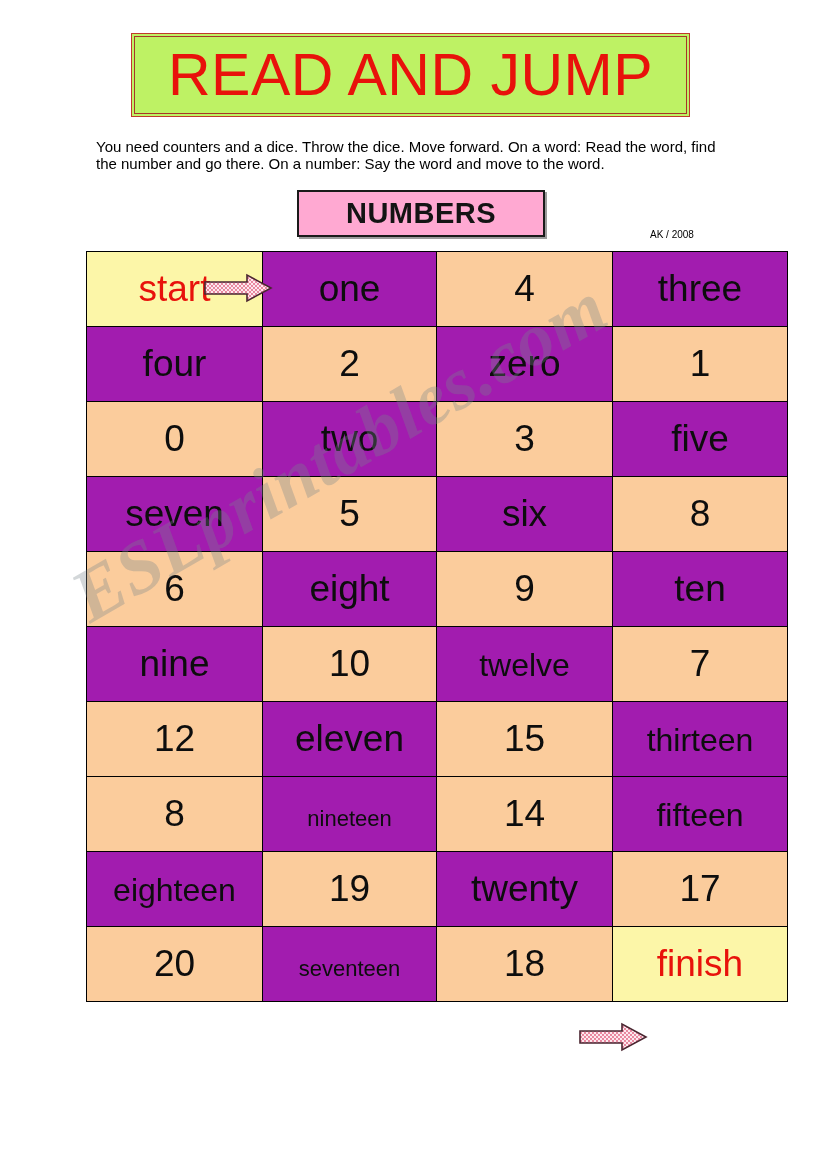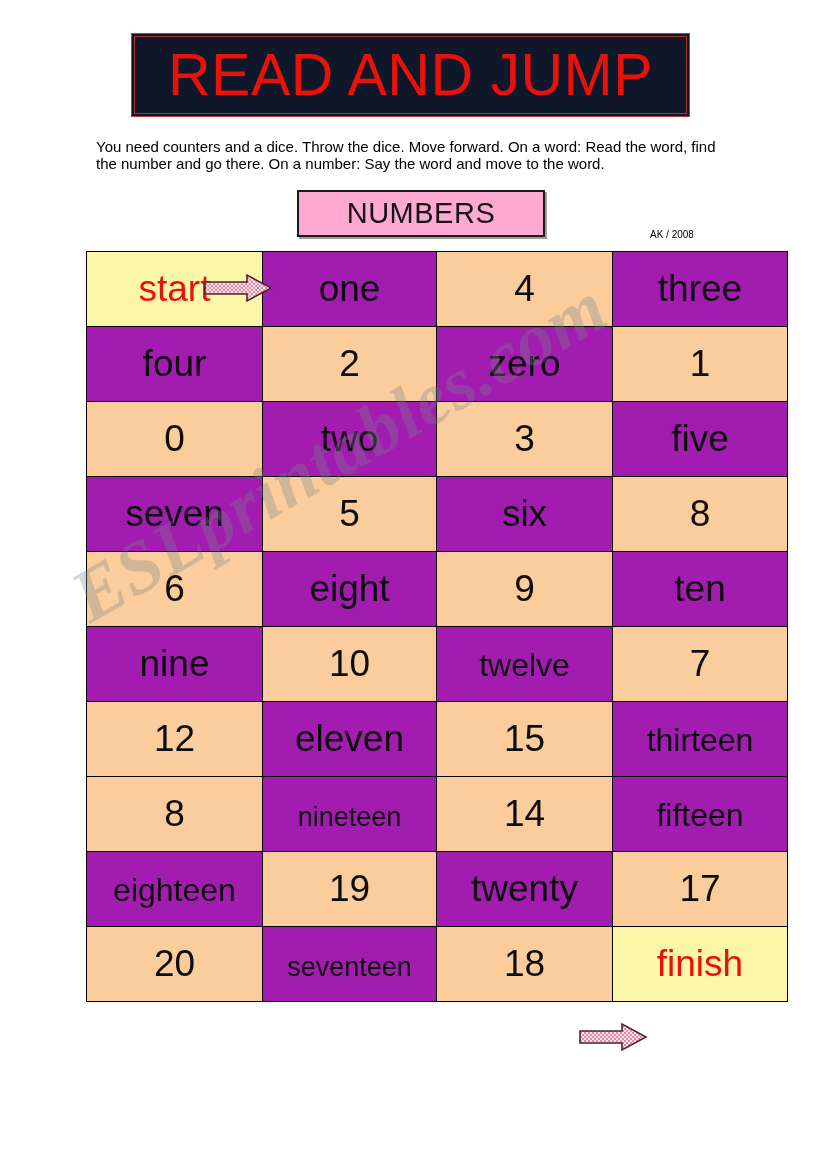--- a/index.html
+++ b/index.html
@@ -16,21 +16,21 @@
     color: #000000;
   }
 
   
   #title-banner {
     position: absolute;
     left: 131px;
     top: 33px;
     width: 559px;
     height: 84px;
-    background: #0f172a;
+    background: #bef264;
     border: 1px solid #c0392b;
     box-sizing: border-box;
     padding: 2px;
   }
   #title-banner-inner {
     width: 100%;
     height: 100%;
     border: 1px solid #a8342a;
     box-sizing: border-box;
     display: flex;
@@ -72,20 +72,21 @@
     display: flex;
     align-items: center;
     justify-content: center;
     box-shadow: 2px 2px 0 #9b9b9b;
   }
   #numbers-text {
     font-size: 29px;
     color: #141414;
     letter-spacing: 0.5px;
     white-space: nowrap;
+    font-weight: bold;
   }
 
   
   #credit {
     position: absolute;
     left: 650px;
     top: 229px;
     font-size: 10px;
     color: #000000;
     white-space: nowrap;
@@ -120,21 +121,21 @@
   td.orange { background: #fbcc9c; }
   td.yellow { background: #fcf6a8; }
 
   td.accent span.cell-text { color: #e8120b; }
 
   span.cell-text {
     display: inline-block;
     line-height: 1;
     white-space: nowrap;
   }
-  span.cell-text.small { font-size: 27px; }
+  span.cell-text.small { font-size: 22px; }
   span.cell-text.medium { font-size: 32px; }
 
   
   td.start-cell { text-align: left; padding-left: 22px; }
   td.finish-cell { text-align: right; padding-right: 26px; }
 
   
   .block-arrow {
     position: absolute;
     width: 70px;

